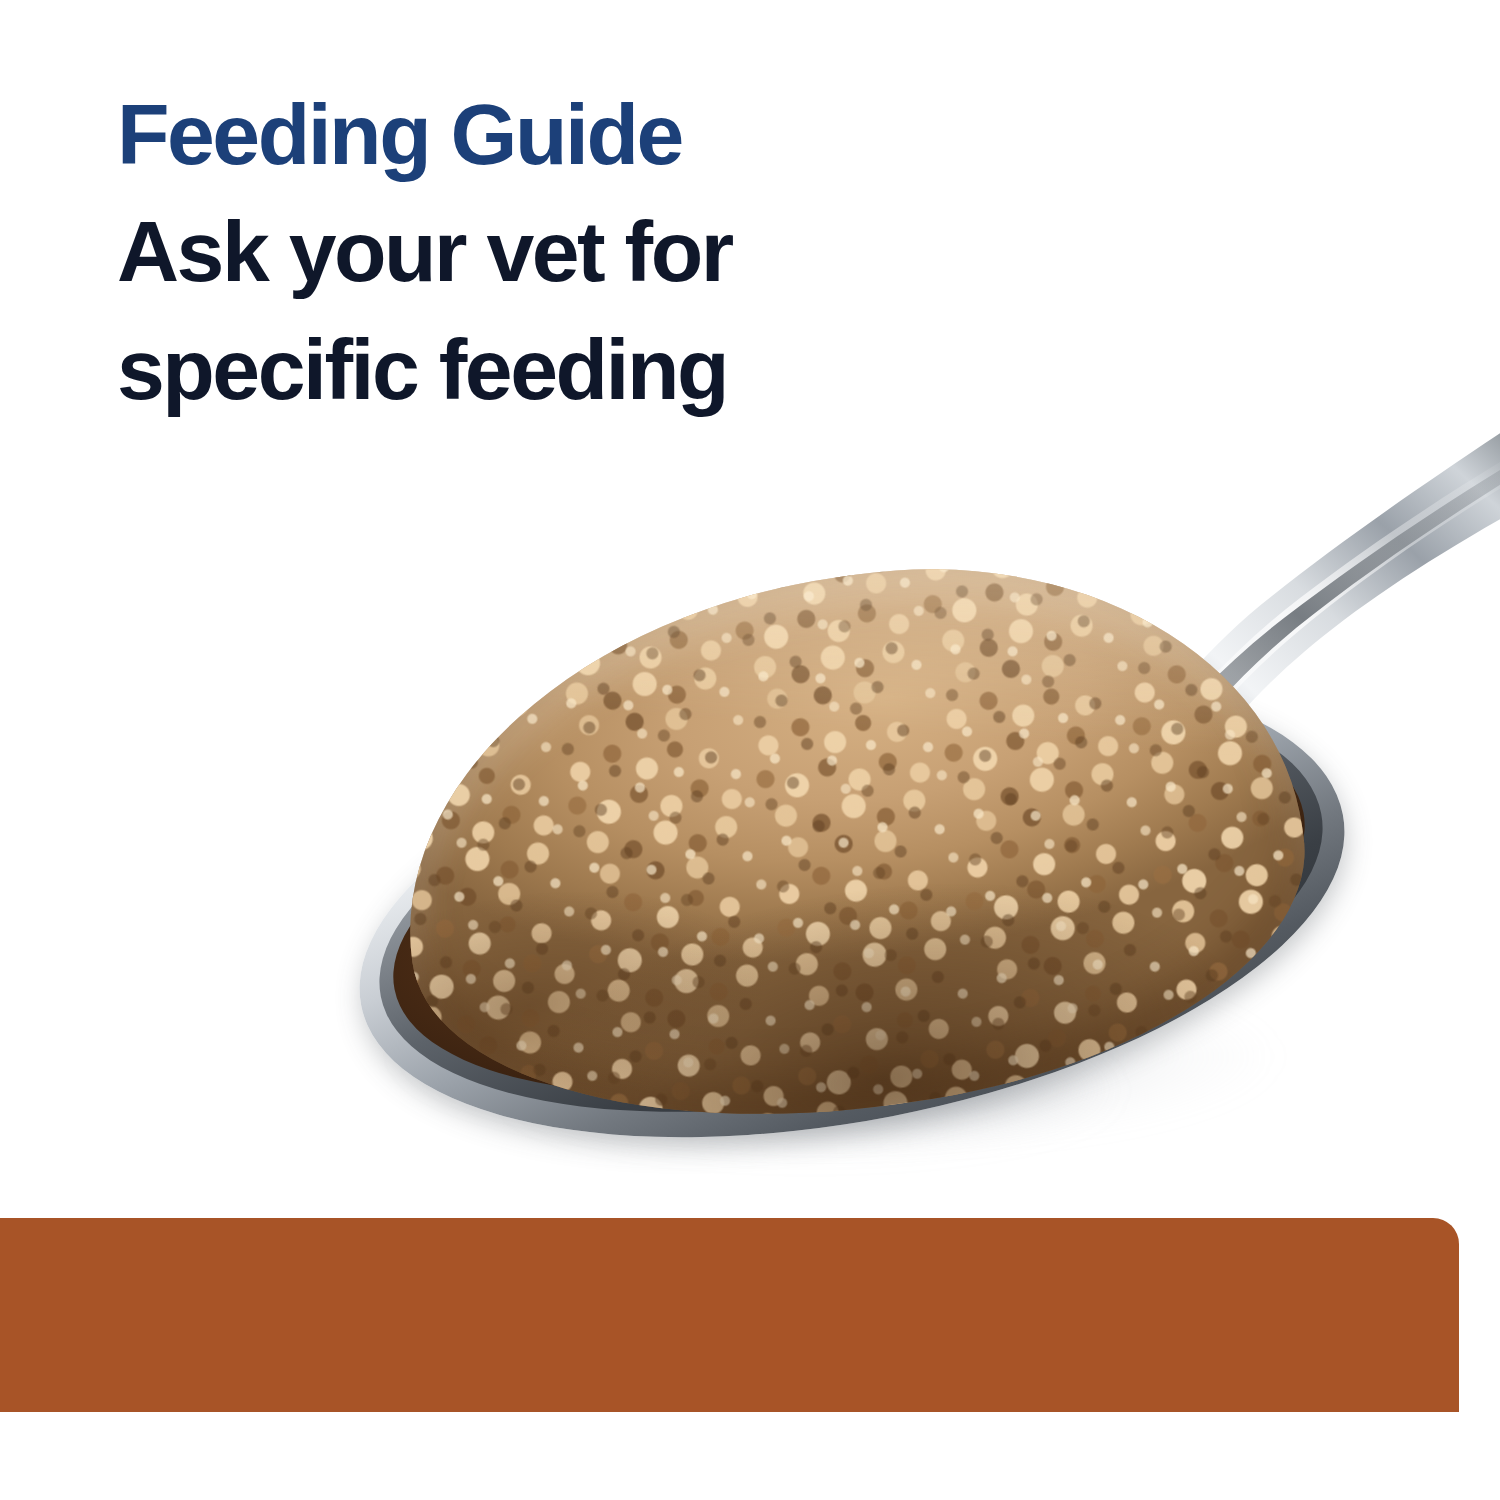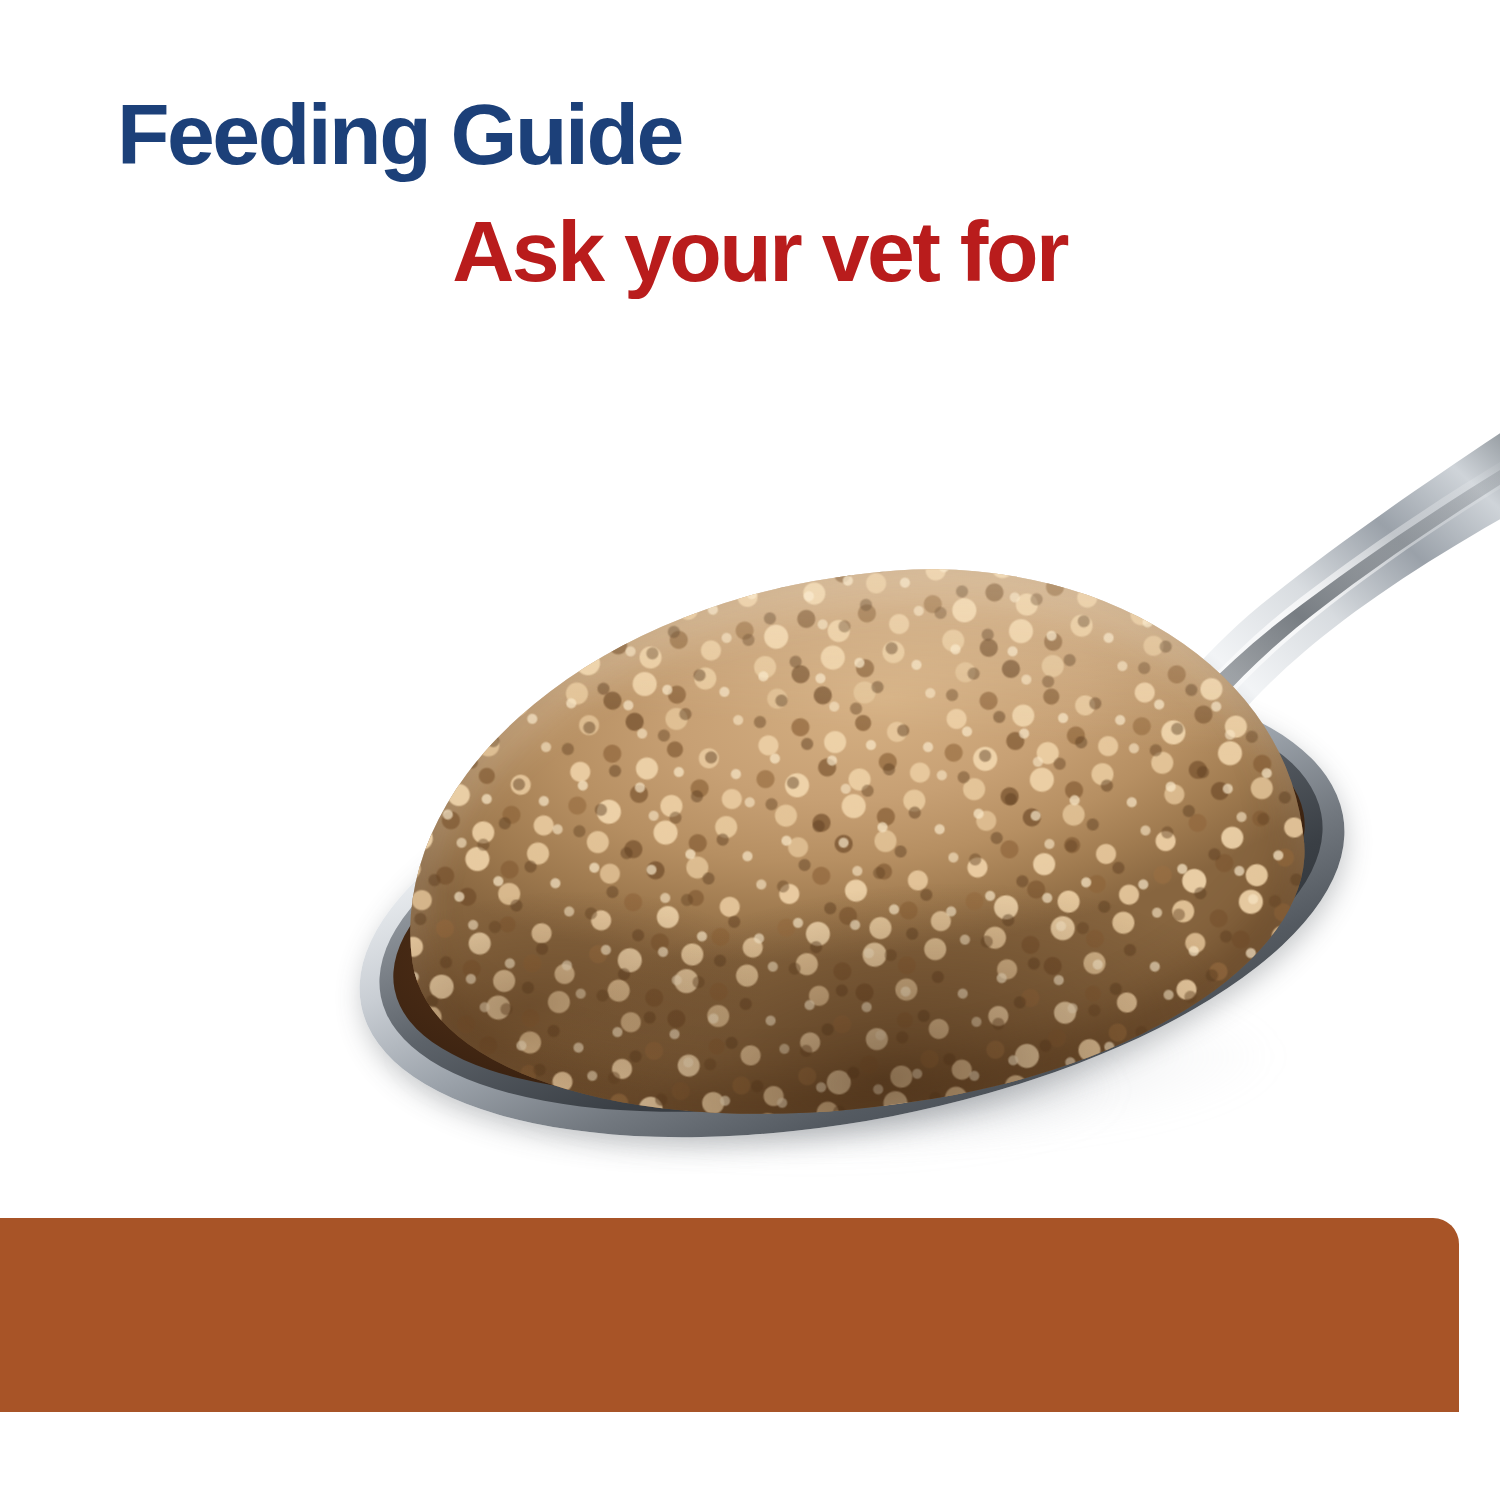--- a/index.html
+++ b/index.html
@@ -289,20 +289,21 @@
     <div class="food">
       <div class="food-base"></div>
       <div class="crumbs"></div>
       <div class="food-shade"></div>
     </div>
 
   </div>
 
   <div class="text-block">
     <div class="heading" style="color: rgb(28, 64, 121);">Feeding Guide</div>
-    <div class="subheading" style="color: #b91c1c; text-align: right;">
+    <div class="subheading" style="color: #0f172a;">
       <span class="ln">Ask your vet for</span>
+      <span class="ln">specific feeding</span>
     </div>
   </div>
 
   <div id="brown-band" style="background: rgb(168, 84, 39); border-top-right-radius: 26px;"></div>
 
 </div>
 
 </body></html>

